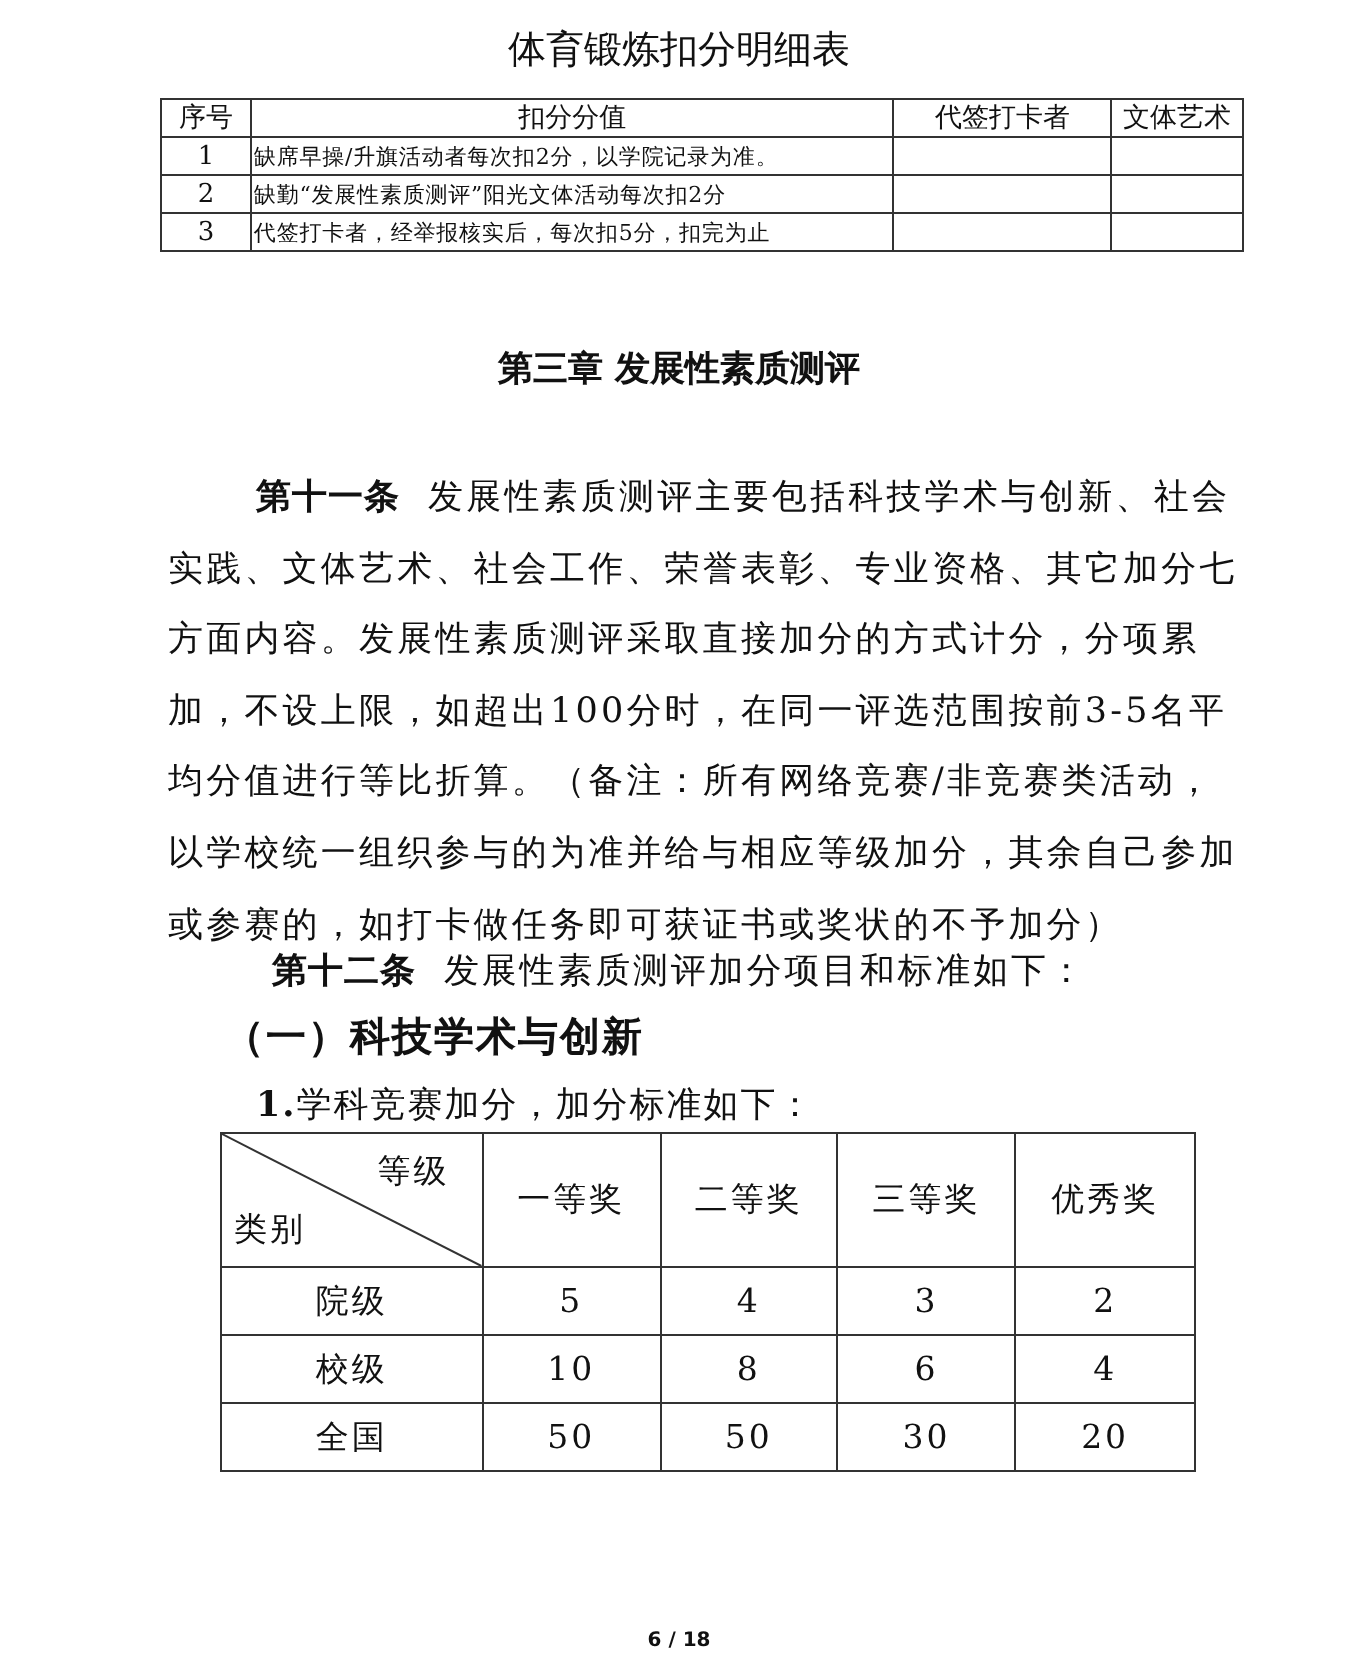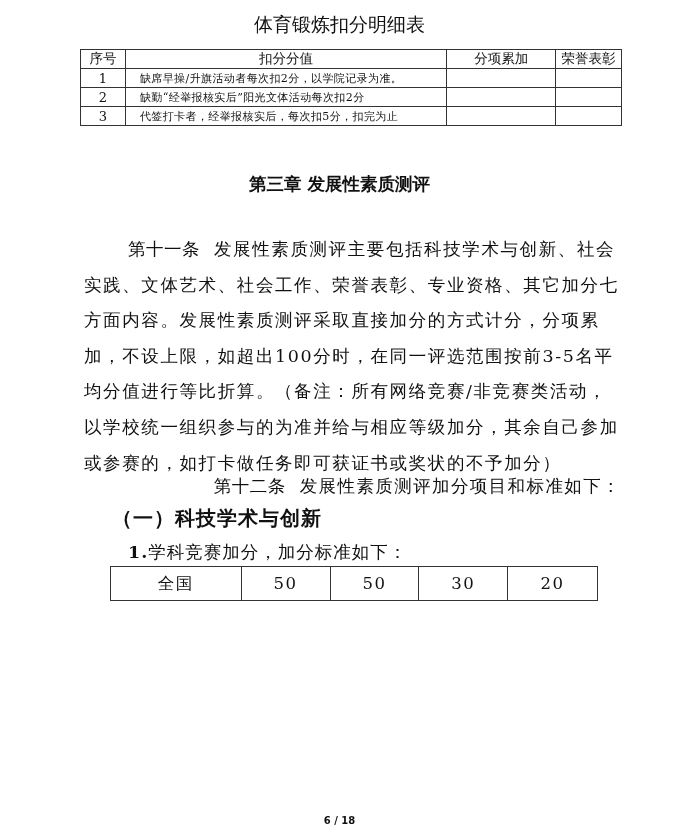--- a/index.html
+++ b/index.html
@@ -9,28 +9,28 @@
   .serif { font-family: "DejaVu Serif", "Liberation Serif", serif; }
 
   #t1-title { left: 0; width: 679px; top: 12px; text-align: center; font-size: 19px; }
 
   table { border-collapse: collapse; position: absolute; }
   #t1 { left: 80px; top: 49px; width: 542px; }
   #t1 td, #t1 th { border: 1.4px solid #333; height: 18px; padding: 0; font-weight: normal; }
   #t1 th { font-size: 13.5px; }
   #t1 td { font-size: 11px; }
   #t1 td.num { text-align: center; font-size: 13px; }
-  #t1 td.txt { padding-left: 14px; letter-spacing: 0.4px; }
+  #t1 td.txt { padding-left: 1px; letter-spacing: 0.4px; }
 
   #ch3 { left: 0; width: 679px; top: 172px; text-align: center; font-size: 17.5px; font-weight: bold; }
 
   .para { left: 84px; width: 540px; font-size: 17.5px; line-height: 35.6px; letter-spacing: 1.6px; }
   #p11 { top: 232px; }
-  .art { font-weight: normal; letter-spacing: 0.5px; margin-right: 14px; }
-  #p12 { top: 469px; left: 121px; letter-spacing: 1.4px; text-align: right; }
+  .art { font-weight: bold; letter-spacing: 0.5px; margin-right: 14px; }
+  #p12 { top: 469px; left: 136px; letter-spacing: 1.4px; }
   #sec1 { top: 505px; left: 112px; font-size: 20px; font-weight: bold; letter-spacing: 1px; }
   #item1 { top: 540px; left: 128px; font-size: 17.5px; letter-spacing: 1px; text-align: center; }
   #item1 b { font-weight: bold; }
 
   #t2 { left: 110px; top: 566px; width: 488px; }
   #t2 td { border: 1.4px solid #333; text-align: center; font-size: 16.5px; padding: 0; letter-spacing: 1.5px; }
   #t2 tr.hdr td { height: 66px; }
   #t2 tr.row td { height: 33px; }
   #t2 td.diag { position: relative; width: 130px; }
   #t2 .dl-top { position: absolute; right: 16px; top: 8px; }
@@ -48,32 +48,32 @@
   <colgroup>
       <col style="width:45px">
       <col style="width:322px">
       <col style="width:109px">
       <col style="width:66px">
     </colgroup>
   <tbody>
       <tr>
     <th class="sans">序号</th>
     <th class="sans">扣分分值</th>
-    <th class="sans">分项累加</th>
-    <th class="sans">荣誉表彰</th>
+    <th class="sans">代签打卡者</th>
+    <th class="sans">文体艺术</th>
   </tr>
   <tr>
     <td class="num">1</td>
     <td class="txt">缺席早操/升旗活动者每次扣2分，以学院记录为准。</td>
     <td></td>
     <td></td>
   </tr>
   <tr>
     <td class="num">2</td>
-    <td class="txt">缺勤“经举报核实后”阳光文体活动每次扣2分</td>
+    <td class="txt">缺勤“发展性素质测评”阳光文体活动每次扣2分</td>
     <td></td>
     <td></td>
   </tr>
   <tr>
     <td class="num">3</td>
     <td class="txt">代签打卡者，经举报核实后，每次扣5分，扣完为止</td>
     <td></td>
     <td></td>
   </tr>
 </tbody>
@@ -97,20 +97,47 @@
 
 <table id="t2" class="serif">
   <colgroup>
       <col style="width:131px">
       <col style="width:89px">
       <col style="width:89px">
       <col style="width:89px">
       <col style="width:90px">
     </colgroup>
   <tbody>
+      <tr class="hdr">
+    <td class="diag">
+      <svg class="diag-line" viewBox="0 0 100 100" preserveAspectRatio="none">
+            <line x1="0" y1="0" x2="100" y2="100" stroke="#333" stroke-width="1" vector-effect="non-scaling-stroke"></line>
+          </svg>
+      <span class="dl-top">等级</span>
+      <span class="dl-bot">类别</span>
+    </td>
+    <td>一等奖</td>
+    <td>二等奖</td>
+    <td>三等奖</td>
+    <td>优秀奖</td>
+  </tr>
+  <tr class="row">
+    <td>院级</td>
+    <td>5</td>
+    <td>4</td>
+    <td>3</td>
+    <td>2</td>
+  </tr>
+  <tr class="row">
+    <td>校级</td>
+    <td>10</td>
+    <td>8</td>
+    <td>6</td>
+    <td>4</td>
+  </tr>
   <tr class="row">
     <td>全国</td>
     <td>50</td>
     <td>50</td>
     <td>30</td>
     <td>20</td>
   </tr>
 </tbody>
   </table>
 

